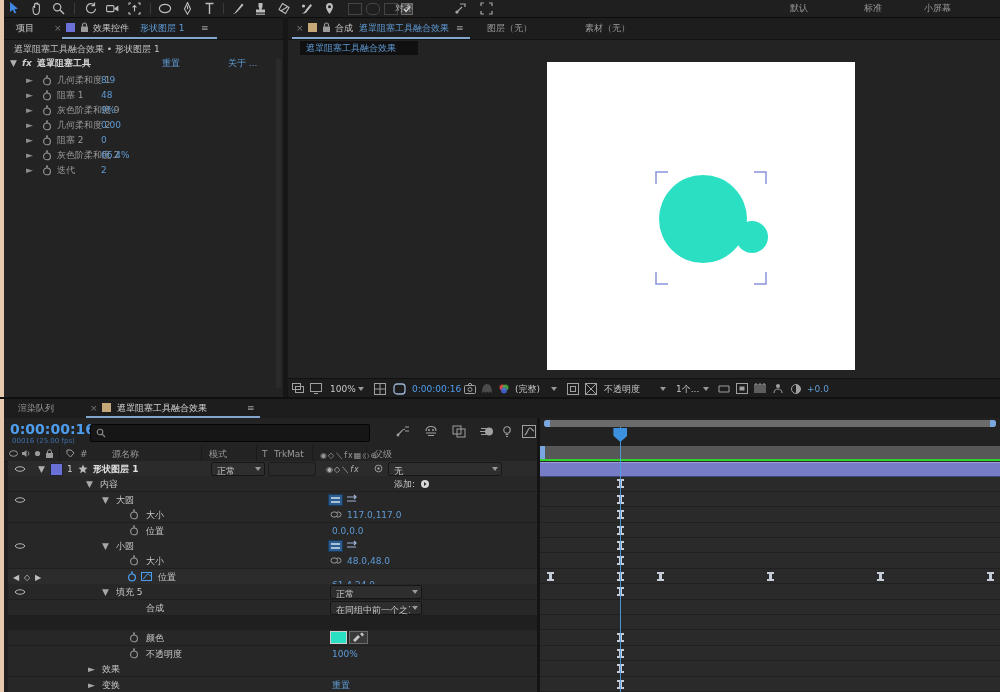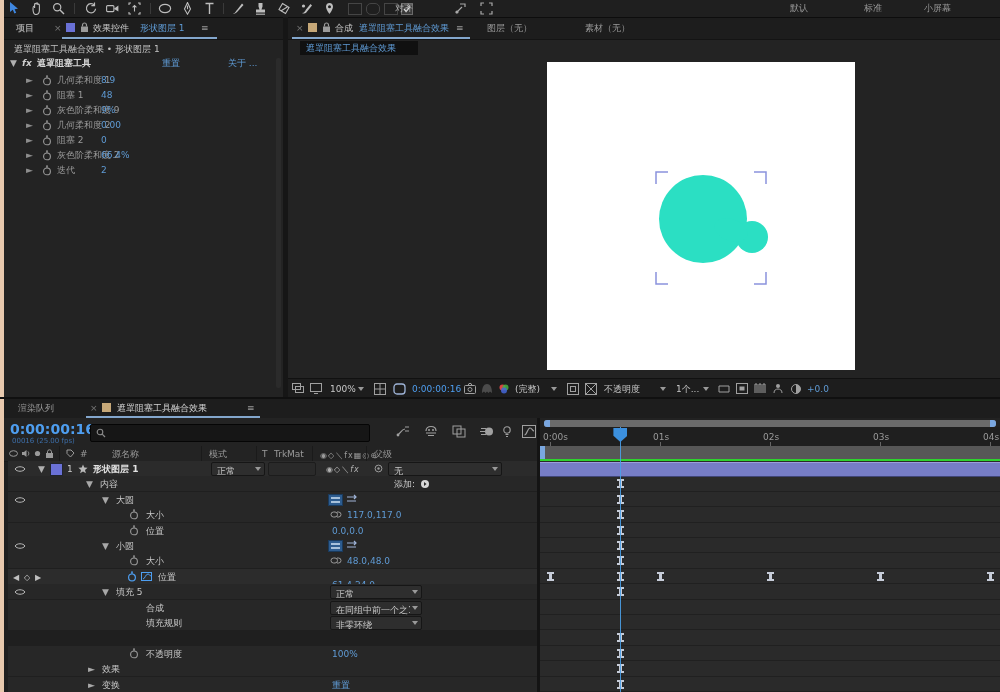--- a/index.html
+++ b/index.html
@@ -656,28 +656,36 @@
     </div>
 
     <div class="rowL" style="top:200.6px;">
       <span class="abs t9" style="left:138px;top:4px;color:#c8c8c8;">合成</span>
       <div class="abs dd" style="left:322px;top:1px;width:90px;">
         <span class="lbl" style="width:74px;">在同组中前一个之1</span>
           <span class="caret"></span>
       </div>
     </div>
 
-    <div class="rowL" style="top:216px;">
-      <span class="abs t9" style="left:138px;top:4px;color:#c8c8c8;">填充规则</span>
-      <div class="abs dd" style="left:322px;top:1px;width:90px;">
-        <span class="lbl">非零环绕</span>
-          <span class="caret"></span>
-      </div>
-    </div>
-
+
+    <div class="rowL" style="top:231.4px;">
+      <span class="abs" style="left:121px;top:2px;">
+          <svg width="10" height="11" viewBox="0 0 10 11">
+            <circle cx="5" cy="6.4" r="3.4" fill="none" stroke="#9a9a9a" stroke-width="1.1"></circle>
+            <path d="M4 1 H6 M5 1 V3" stroke="#9a9a9a" stroke-width="1.1"></path>
+          </svg>
+        </span>
+      <span class="abs t9" style="left:138px;top:4px;color:#c8c8c8;">颜色</span>
+      <span class="abs" style="left:322px;top:1px;width:15px;height:11px;background:#2bdfc3;border:1px solid #cfcfcf;"></span>
+      <span class="abs" style="left:341px;top:1px;width:17px;height:11px;background:#3a3a3a;border:1px solid #6a6a6a;">
+          <svg width="17" height="11" viewBox="0 0 17 11">
+            <path d="M3 8 L8 3 L10 5 L5 10 Z M10 2 L12 0.5 L14 2.5 L12.5 4.5" fill="#c8c8c8"></path>
+          </svg>
+        </span>
+    </div>
 
     <div class="rowL" style="top:246.8px;">
       <span class="abs" style="left:121px;top:2px;">
           <svg width="10" height="11" viewBox="0 0 10 11">
             <circle cx="5" cy="6.4" r="3.4" fill="none" stroke="#9a9a9a" stroke-width="1.1"></circle>
             <path d="M4 1 H6 M5 1 V3" stroke="#9a9a9a" stroke-width="1.1"></path>
           </svg>
         </span>
       <span class="abs t9" style="left:138px;top:4px;color:#c8c8c8;">不透明度</span>
       <span class="abs t9 blue" style="left:324px;top:4px;">100%</span>
@@ -697,32 +705,20 @@
     <div class="abs vline" style="left:533px;top:19px;width:3px;height:274px;background:#141414;"></div>
 
     <div class="abs" style="left:536px;top:19px;width:460px;height:274px;background:#222222;overflow:hidden;">
 
       <div class="abs" style="left:0;top:2px;width:460px;height:7px;">
         <div class="abs" style="left:4px;top:0;width:452px;height:7px;background:#6b6b6b;border-radius:3px;"></div>
         <div class="abs" style="left:4px;top:0;width:6px;height:7px;background:#7aa7e0;border-radius:3px 0 0 3px;"></div>
         <div class="abs" style="left:450px;top:0;width:6px;height:7px;background:#7aa7e0;border-radius:0 3px 3px 0;"></div>
       </div>
 
-      <div class="abs" style="left:0;top:9px;width:460px;height:19px;background:#1f1f1f;border-bottom:1px solid #141414;">
-        <span class="abs t9" style="left:3px;top:6px;color:#9a9a9a;">0:00s</span>
-        <span class="abs t9" style="left:113px;top:6px;color:#9a9a9a;">01s</span>
-        <span class="abs t9" style="left:223px;top:6px;color:#9a9a9a;">02s</span>
-        <span class="abs t9" style="left:333px;top:6px;color:#9a9a9a;">03s</span>
-        <span class="abs t9" style="left:443px;top:6px;color:#9a9a9a;">04s</span>
-        <div class="abs" style="left:10px;top:15px;width:1px;height:4px;background:#666;"></div>
-        <div class="abs" style="left:120px;top:15px;width:1px;height:4px;background:#666;"></div>
-        <div class="abs" style="left:230px;top:15px;width:1px;height:4px;background:#666;"></div>
-        <div class="abs" style="left:340px;top:15px;width:1px;height:4px;background:#666;"></div>
-        <div class="abs" style="left:450px;top:15px;width:1px;height:4px;background:#666;"></div>
-      </div>
 
       <div class="abs" style="left:0;top:28px;width:460px;height:13px;background:#575757;">
         <div class="abs" style="left:0;top:0;width:5px;height:13px;background:#7aa7e0;"></div>
       </div>
       <div class="abs" style="left:0;top:41px;width:460px;height:2px;background:#2ed32e;"></div>
 
       <div class="abs" id="track-rows" style="left:0;top:43px;width:460px;height:231px;background:repeating-linear-gradient(#2a2a2a 0px,#2a2a2a 14.4px,#202020 14.4px,#202020 15.4px);">
 
         <div class="abs" style="left:0;top:1px;width:460px;height:13px;background:#767dc6;border-top:1px solid #9aa0dc;border-bottom:1px solid #3f4577;"></div>
       <div class="kf" style="left: 76.9px; top: 18.4px;"></div>

